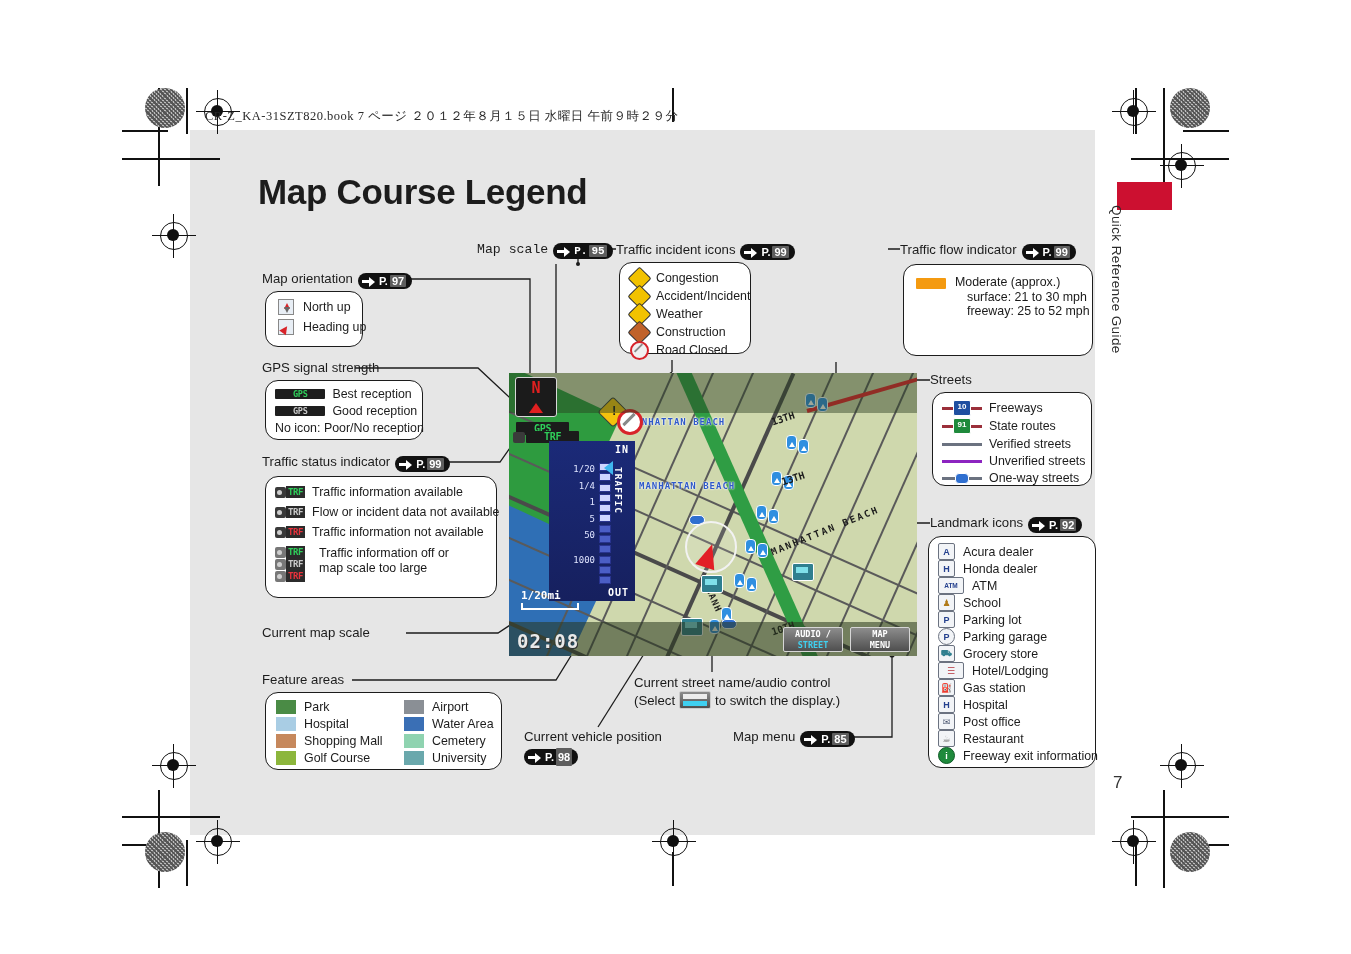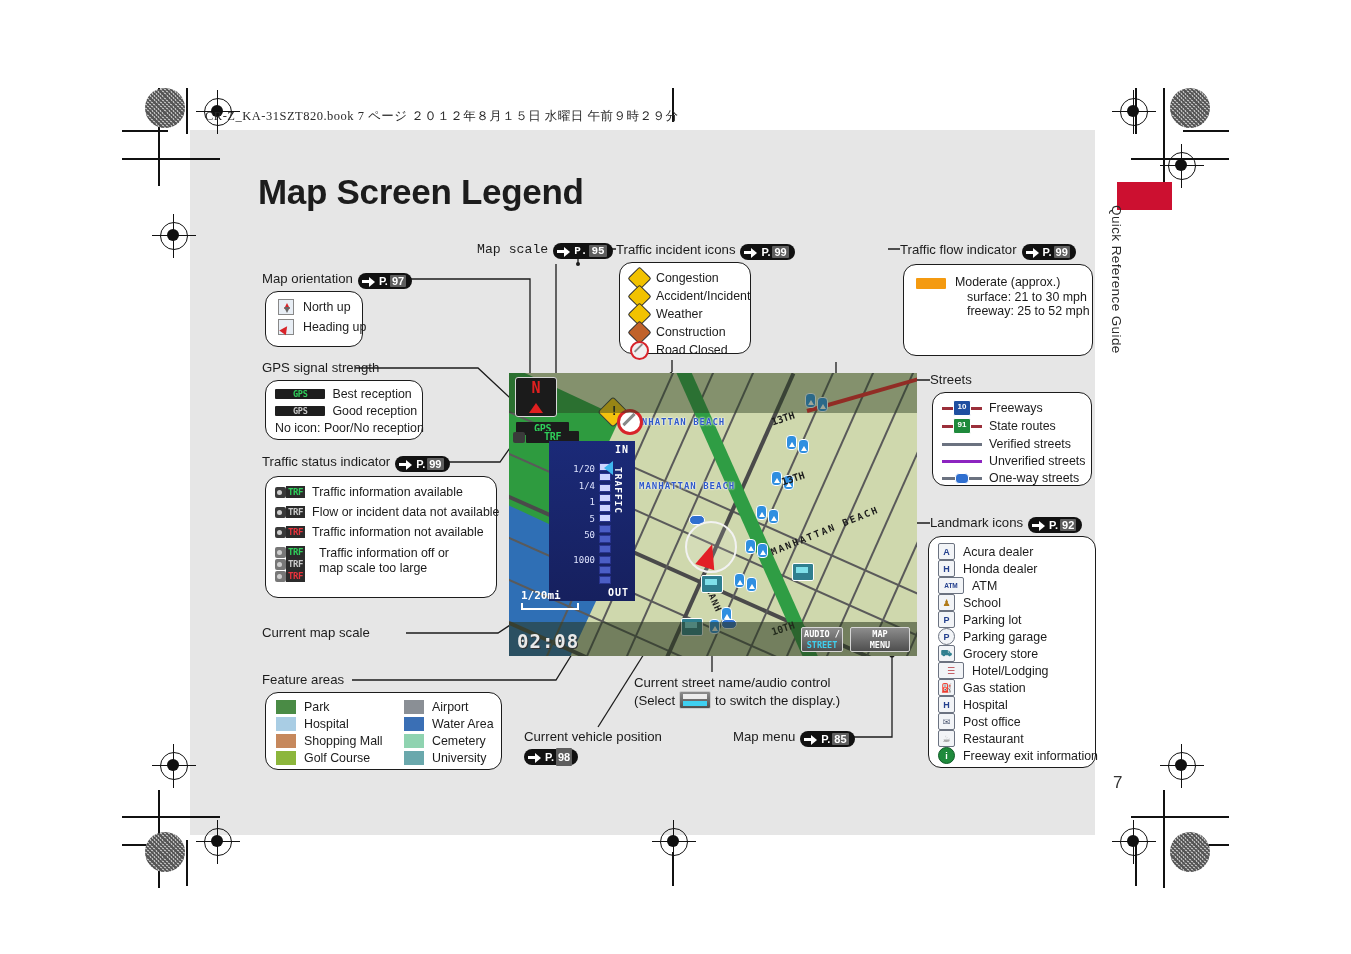--- a/index.html
+++ b/index.html
@@ -109,21 +109,21 @@
 
   #mapscale{position:absolute;left:12px;bottom:46px;color:#fff;font-size:11px;font-weight:bold;}
   #mapscale .ruler{width:58px;height:7px;border:2px solid #fff;border-top:0;margin-top:1px;box-sizing:border-box;}
   #clock{position:absolute;left:8px;bottom:4px;color:#e9e9e9;font-size:19px;font-weight:bold;letter-spacing:1px;
          text-shadow:1px 1px 0 #333;}
   #streetname{position:absolute;left:0;right:0;bottom:6px;text-align:center;color:#fff;font-size:15px;font-weight:bold;
               letter-spacing:1px;text-shadow:1px 1px 1px #222;}
   .navbtn{position:absolute;bottom:4px;height:25px;background:linear-gradient(180deg,#8c8c8c,#4f4f4f);
           border:1px solid #d6d6d6;border-radius:2px;color:#fff;font-size:8.5px;font-weight:bold;line-height:11px;
           display:flex;flex-direction:column;align-items:center;justify-content:center;box-sizing:border-box;}
-  #btn-audio{right:74px;width:42px;}
+  #btn-audio{right:74px;width:60px;}
   #btn-audio .l2{color:#3fd0f0;}
   #btn-map{right:7px;width:60px;}
 
   #vehicle{position:absolute;left:176px;top:148px;width:48px;height:48px;border:2px solid #f2f2f2;border-radius:50%;
            background:rgba(255,255,255,.12);}
   #vehicle .vtri{position:absolute;left:13px;top:11px;width:0;height:0;border:10px solid transparent;
                  border-bottom:24px solid #e21f26;transform:rotate(18deg);}
 
   .incident{position:absolute;width:22px;height:22px;}
   .warnd{width:20px;height:20px;background:#f4c20d;border:1.6px solid #3a3a3a;border-radius:3px;transform:rotate(45deg);}
@@ -195,21 +195,21 @@
 <div class="reg" style="left:660px;top:828px;">
     <div class="regdot"></div>
   </div>
 
 <div class="halftone" style="left:145px;top:88px;"></div>
 <div class="halftone" style="left:1170px;top:88px;"></div>
 <div class="halftone" style="left:145px;top:832px;"></div>
 <div class="halftone" style="left:1170px;top:832px;"></div>
 
 <div id="head-line">CR-Z_KA-31SZT820.book   7 ページ   ２０１２年８月１５日   水曜日   午前９時２９分</div>
-<div id="title">Map Screen Legend</div>
+<div id="title">Map Course Legend</div>
 <div id="tab-red"></div>
 <div id="qrg">Quick Reference Guide</div>
 <div id="pagenum">7</div>
 
 <svg class="leader" style="left:0;top:0;width:1351px;height:954px;">
   <g stroke="#1c1c1c" stroke-width="1.3" fill="none">
 
     <path d="M404,279 L530,279 L530,378"></path>
 
     <path d="M578,249 L578,264 M556,264 L556,470"></path>

